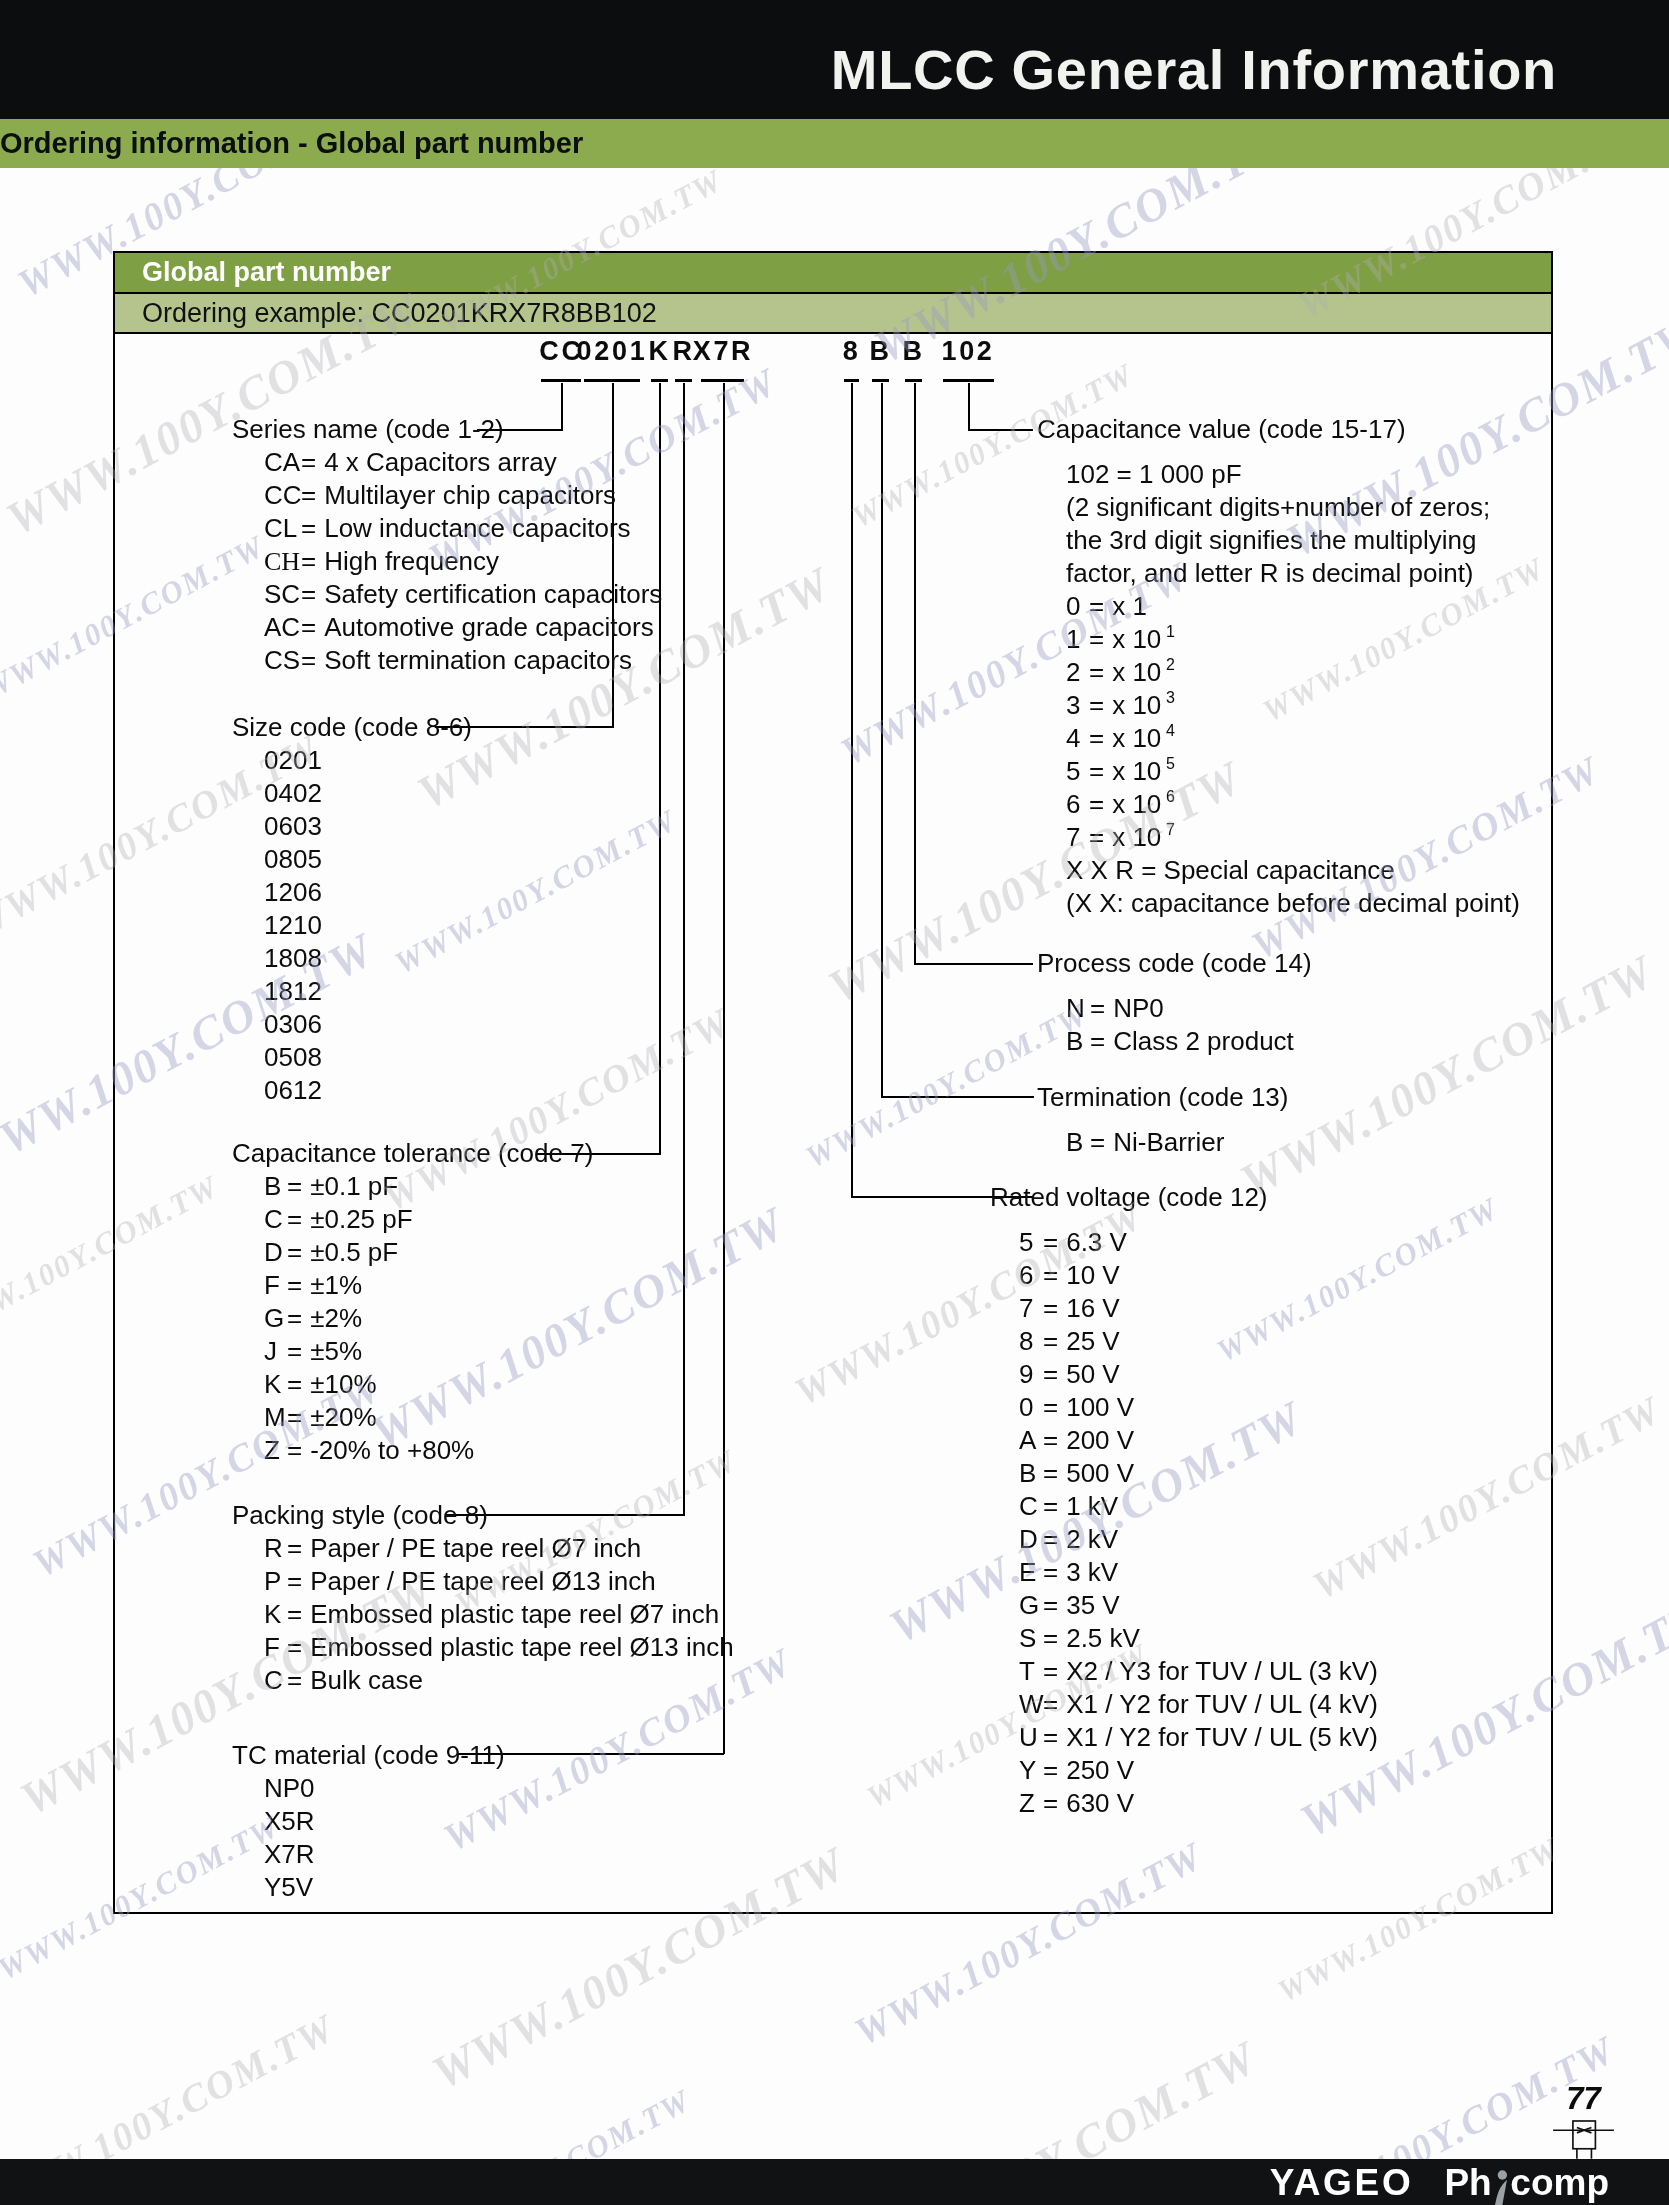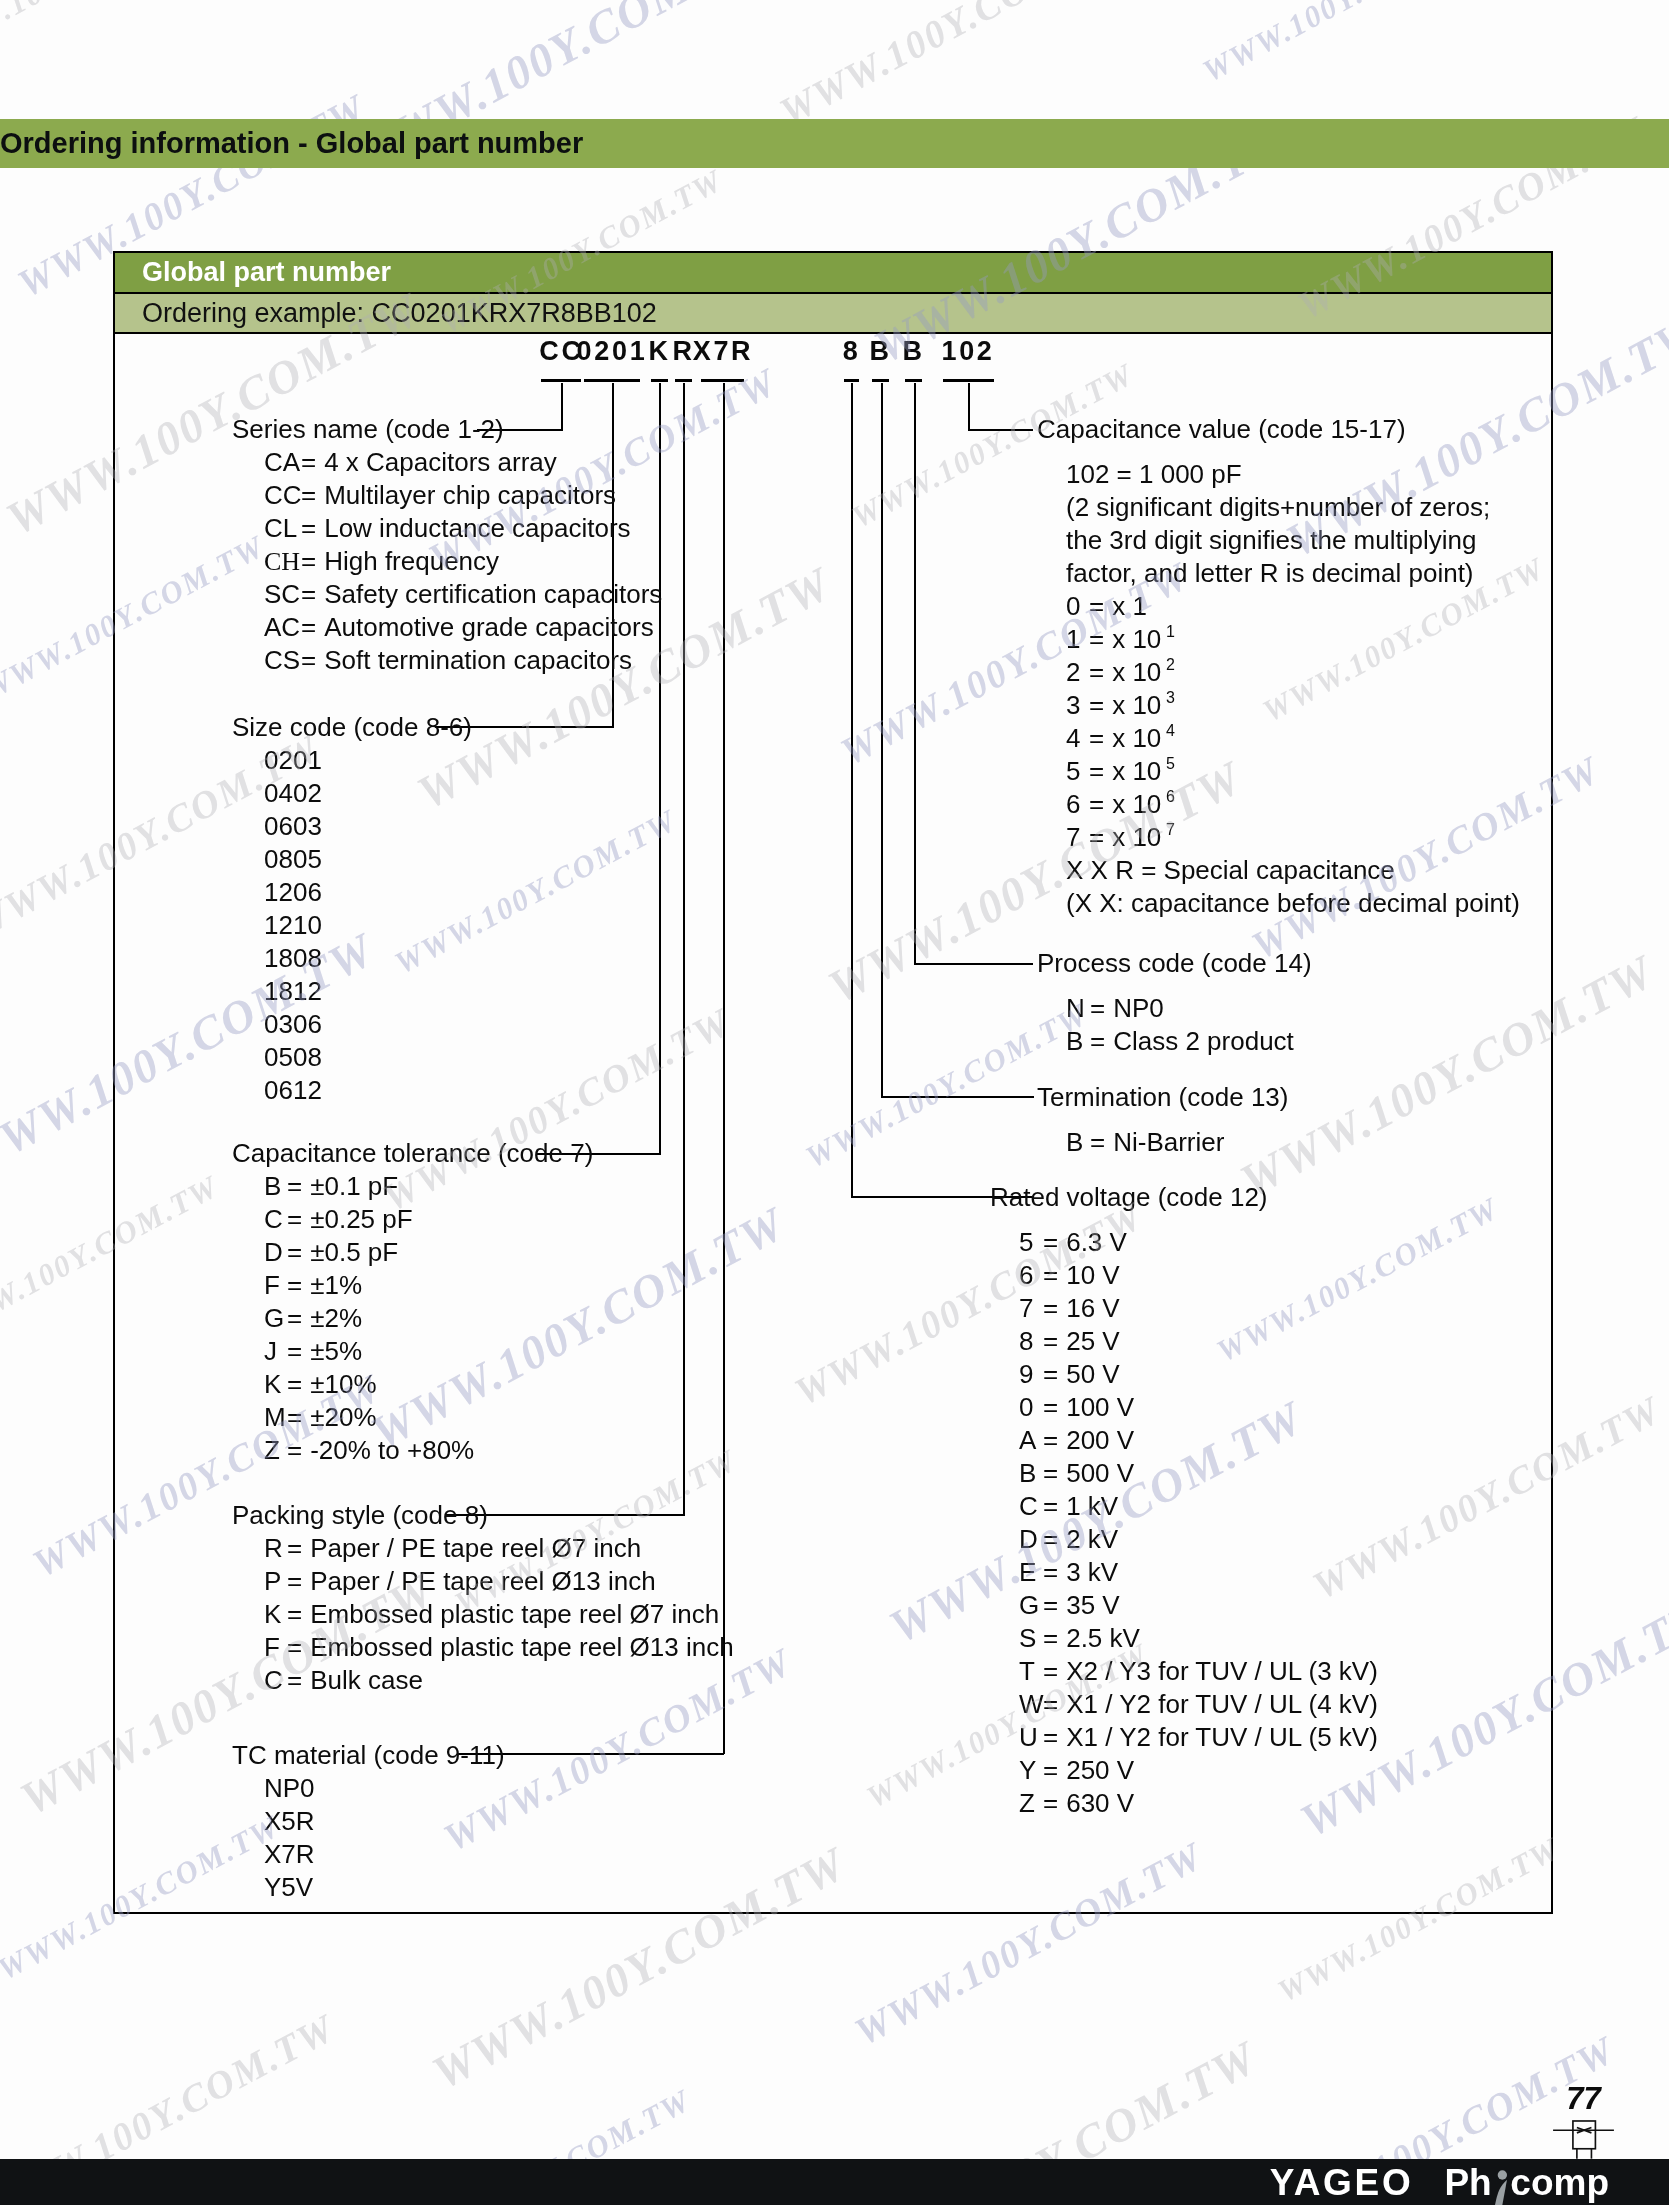--- a/index.html
+++ b/index.html
@@ -102,20 +102,23 @@
       <div class="wm" style="left: -18px; top: 1880px; font-size: 31px; color: rgba(150, 156, 196, 0.4);">WWW.100Y.COM.TW</div>
       <div class="wm" style="left: 409px; top: 1941px; font-size: 47px; color: rgba(176, 176, 180, 0.36);">WWW.100Y.COM.TW</div>
       <div class="wm" style="left: 835px; top: 1921px; font-size: 39px; color: rgba(150, 156, 196, 0.4);">WWW.100Y.COM.TW</div>
       <div class="wm" style="left: 1262px; top: 1902px; font-size: 31px; color: rgba(176, 176, 180, 0.36);">WWW.100Y.COM.TW</div>
       <div class="wm" style="left: -33px; top: 2093px; font-size: 39px; color: rgba(176, 176, 180, 0.36);">WWW.100Y.COM.TW</div>
       <div class="wm" style="left: 393px; top: 2154px; font-size: 31px; color: rgba(150, 156, 196, 0.4);">WWW.100Y.COM.TW</div>
       <div class="wm" style="left: 820px; top: 2135px; font-size: 47px; color: rgba(176, 176, 180, 0.36);">WWW.100Y.COM.TW</div>
       <div class="wm" style="left: 1247px; top: 2115px; font-size: 39px; color: rgba(150, 156, 196, 0.4);">WWW.100Y.COM.TW</div>
     </div>
 
+  <div id="hdr">
+    <span class="t">MLCC General Information</span>
+  </div>
   <div id="subbar">
     <span class="t">Ordering information - Global part number</span>
   </div>
 
   <div id="panel">
     <div id="bar1">
       <span class="t">Global part number</span>
     </div>
     <div id="bar2">
       <span class="t">Ordering example: CC0201KRX7R8BB102</span>

